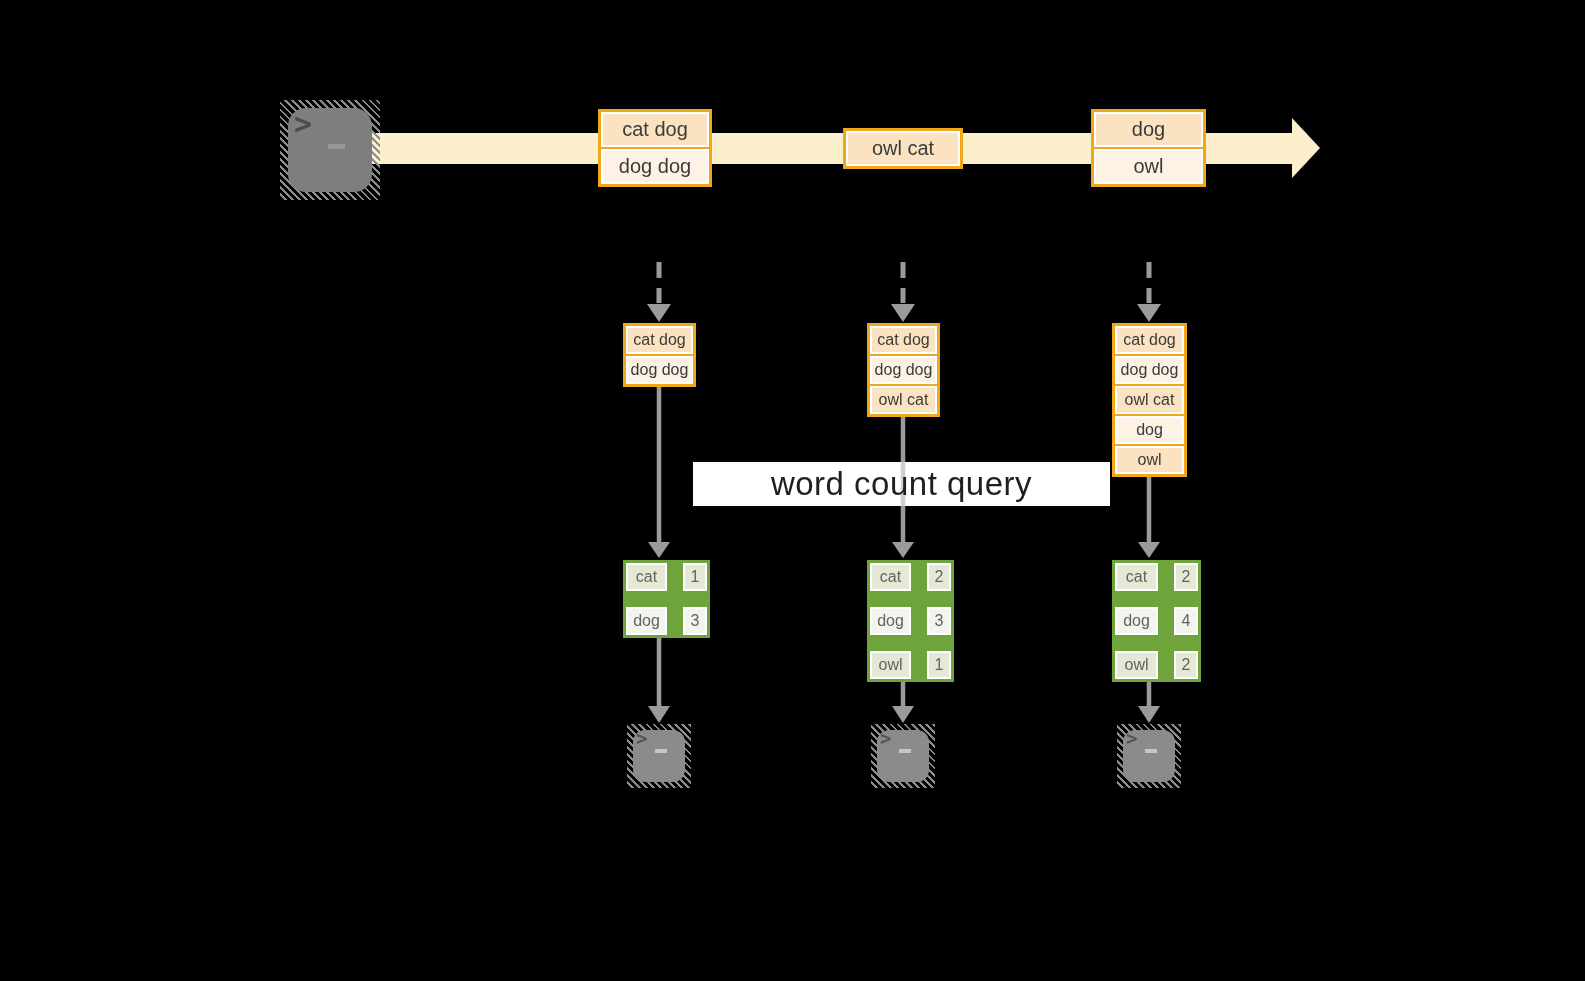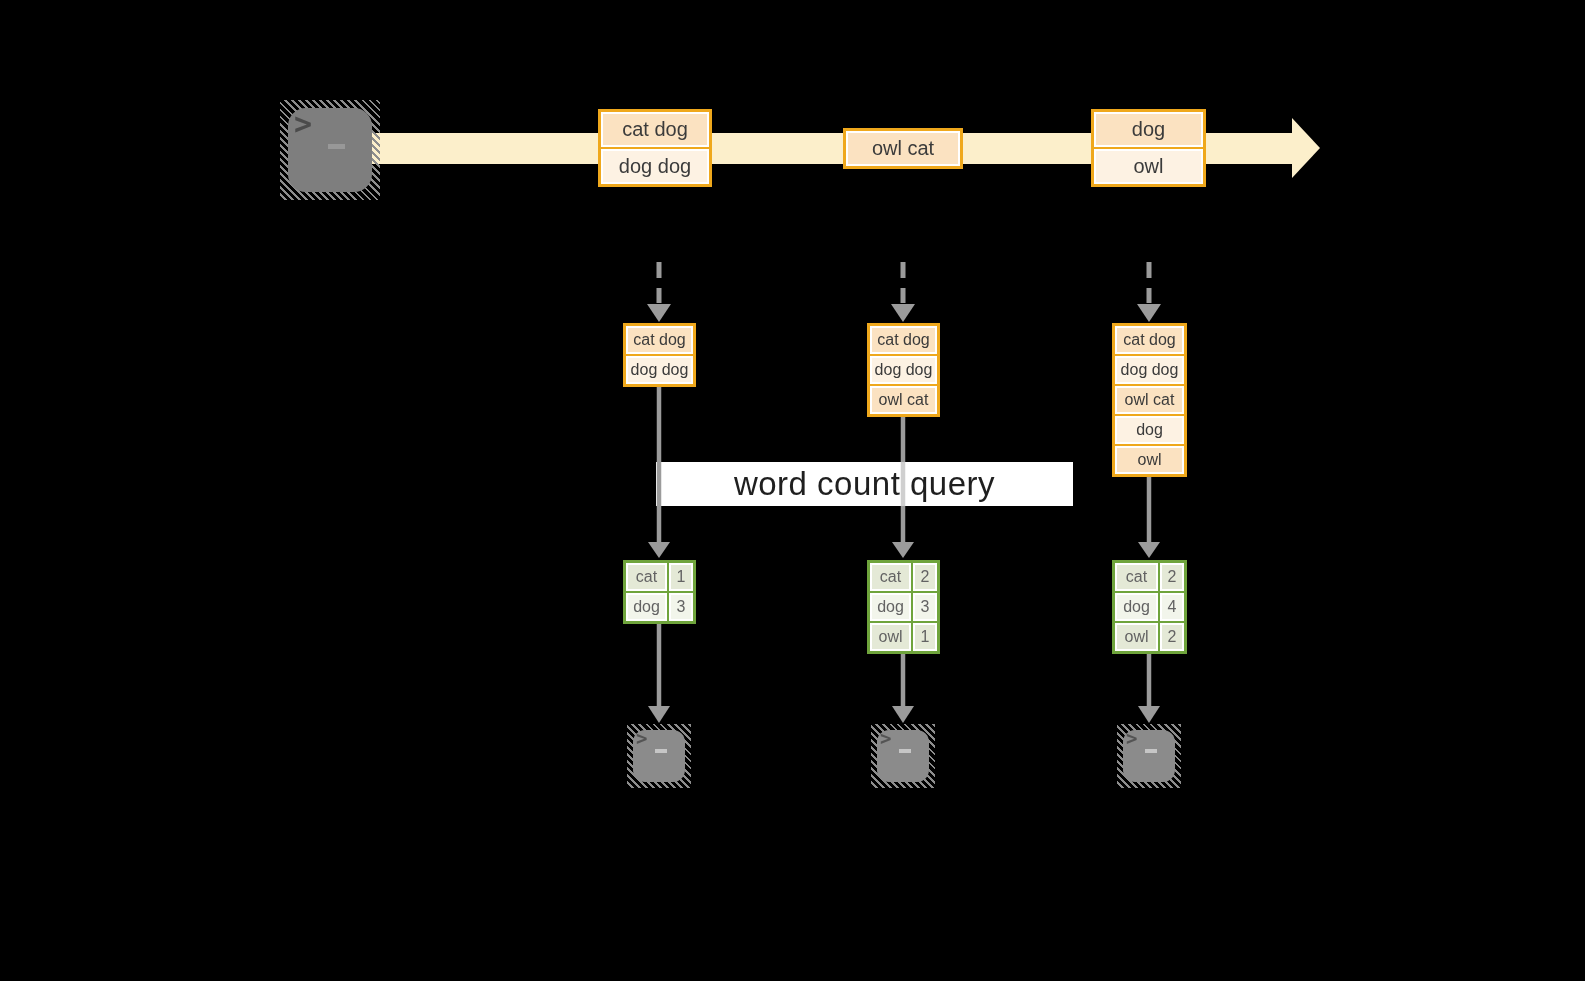--- a/index.html
+++ b/index.html
@@ -23,28 +23,28 @@
   .obox { position:absolute; z-index:2; background:var(--amber); padding:3px;
           display:flex; flex-direction:column; gap:2px; }
   .ocell { border:2px solid #fff; background:var(--peach); color:#3b3b3b;
            display:flex; align-items:center; justify-content:center;
            height:35px; font-size:20px; }
   .ocell:nth-child(even) { background:var(--cream); }
   .sbox .ocell { height:28px; font-size:16px; }
 
   
   .gtable { position:absolute; z-index:2; background:var(--green); padding:3px;
-            display:grid; grid-template-columns:41px 24px; gap:2px; }
+            display:grid; grid-template-columns:41px 24px; gap:16px; }
   .gcell { border:2px solid #fff; background:var(--sage); color:#636363;
            display:flex; align-items:center; justify-content:center;
            height:28px; font-size:16px; }
   .gcell:nth-child(4n+3), .gcell:nth-child(4n+4) { background:var(--sage_light); }
 
   
-  .band { position:absolute; left:656px; top:462px; width:417px; height:44px;
+  .band { position:absolute; left:693px; top:462px; width:417px; height:44px;
           background:var(--band_bg); display:flex; align-items:center; justify-content:center; }
   .band-label { position:relative; z-index:2; font-size:33px; font-weight:300;
                 color:#1f1f1f; letter-spacing:0.5px; white-space:nowrap; }
 
   
   .term { position:absolute; z-index:2;
           background:repeating-linear-gradient(45deg, rgba(0,0,0,0) 0 3px, #8d8d8d 3px 5px); }
   .term-inner { position:absolute; background:#7e7e7e; }
   .term-lg { width:100px; height:100px; }
   .term-lg .term-inner { inset:8px; border-radius:18px; }

